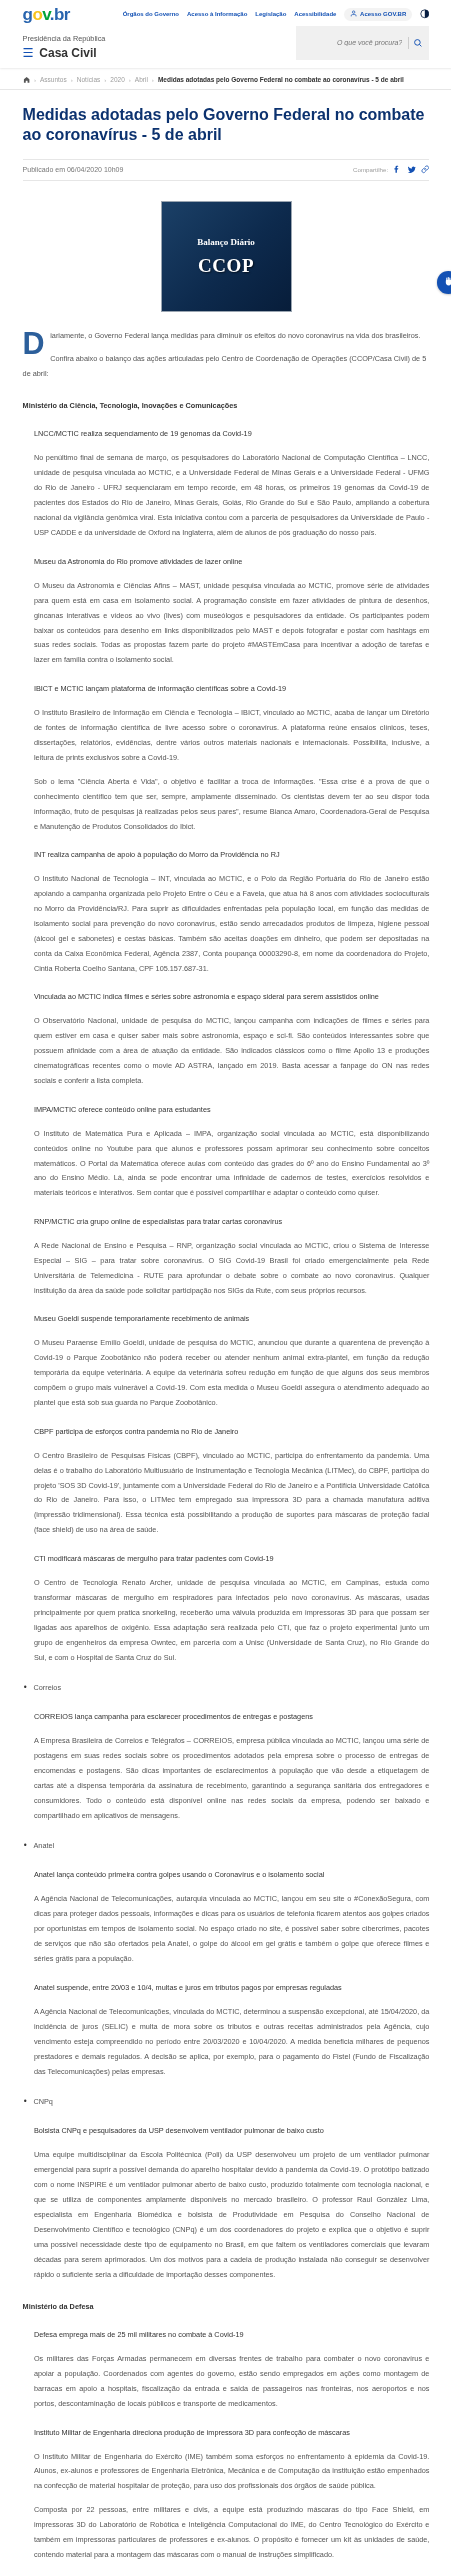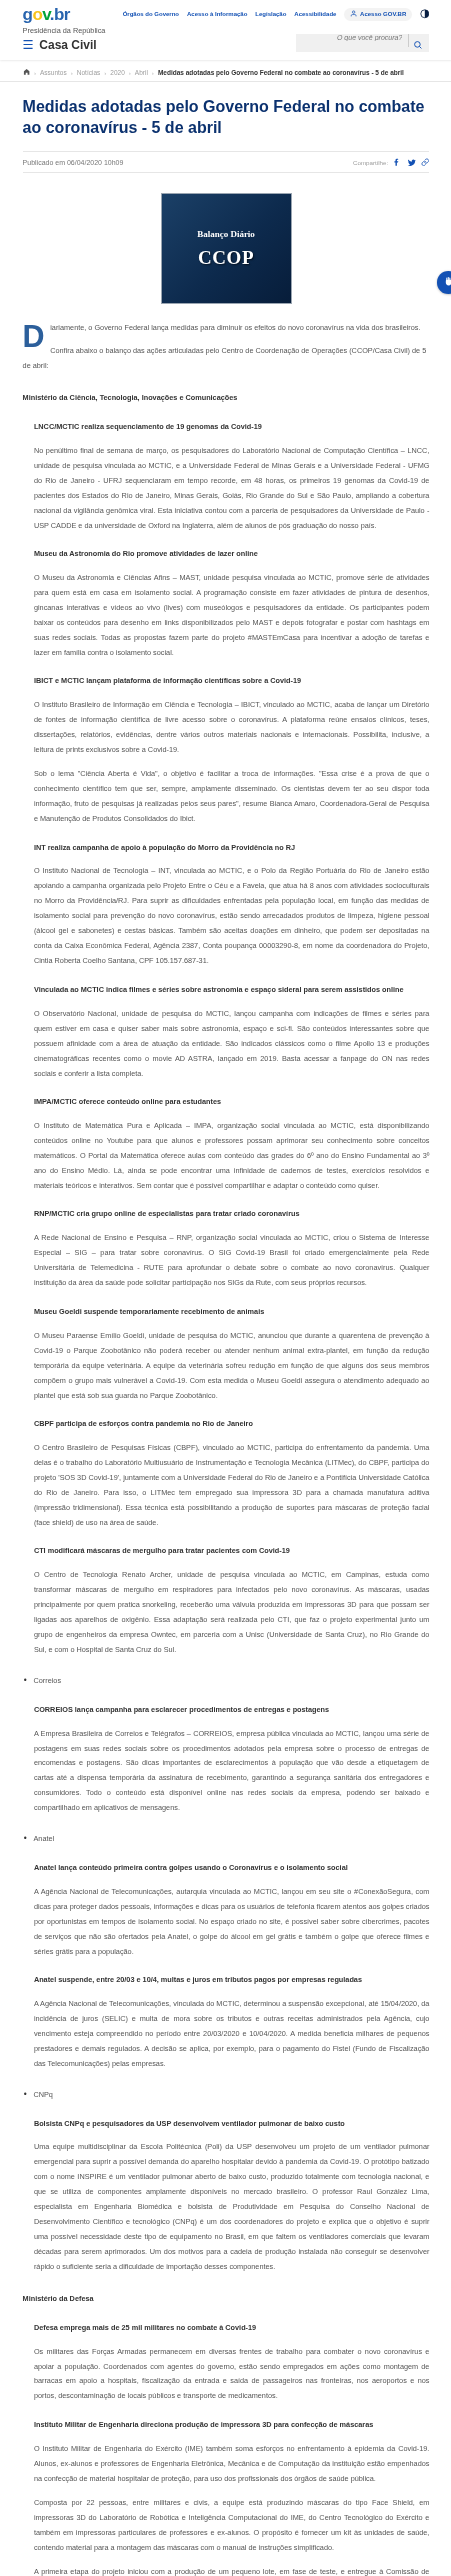--- a/index.html
+++ b/index.html
@@ -24,21 +24,21 @@
   .hdr-links { display: flex; align-items: center; gap: 8px; }
   .hdr-link { font-size: 6px; color: #1351b4; font-weight: bold; }
   .access-pill { display: flex; align-items: center; gap: 2.8px; background: #f3f3f3; border-radius: 8px; padding: 2.3px 5.6px; border: none; cursor: pointer; }
   .access-pill span { font-size: 6px; color: #1351b4; font-weight: bold; }
   .contrast-btn { background: none; border: none; cursor: pointer; display: flex; }
   .hdr-bottom { display: flex; justify-content: space-between; align-items: flex-end; margin-top: 3.4px; gap: 24px; }
   .org-name { font-size: 7.3px; color: #555; }
   .site-row { display: flex; align-items: center; gap: 5.6px; margin-top: 3.4px; }
   .hamburger { color: #1351b4; font-size: 12.4px; line-height: 1; background: none; border: none; cursor: pointer; }
   .site-name { font-size: 12px; font-weight: bold; color: #333; }
-  .search-box { width: 133px; height: 18px; background: #f0f0f0; border-radius: 0; display: flex; align-items: flex-start; padding: 0 2.3px 0 6.8px; }
+  .search-box { width: 133px; height: 34px; background: #f0f0f0; border-radius: 0; display: flex; align-items: center; padding: 0 2.3px 0 6.8px; }
   .search-box input { flex: 1; border: none; background: transparent; outline: none; font-style: italic; font-size: 7px; color: #777; font-family: "Liberation Sans", sans-serif; text-align: right; padding-right: 5.6px; }
   .search-divider { width: 0.6px; height: 12.4px; background: #ccc; }
   .search-btn { background: none; border: none; cursor: pointer; padding: 3.4px 4.5px; display: flex; }
 
   
   .breadcrumb { display: flex; align-items: center; flex-wrap: wrap; gap: 4px; padding: 8px 22.6px 5.6px 22.6px; border-bottom: 0.6px solid #e6e6e6; margin: 0 0 0 0; }
   .crumb-link { font-size: 6.5px; color: #9e9e9e; }
   .crumb-sep { color: #b5b5b5; font-size: 6.2px; }
   .crumb-current { font-size: 6.5px; color: #333; font-weight: bold; }
 
@@ -55,21 +55,21 @@
   .banner-wrap { display: flex; justify-content: center; margin: 20.3px 0 17px 0; }
   .ccop-banner { width: 131px; height: 111px; background: linear-gradient(135deg, #1b4067 0%, #0d2a4d 55%, #071d3a 100%); border: 0.6px solid #9aa5b1; display: flex; flex-direction: column; align-items: center; justify-content: center; gap: 8px; font-family: Liberation Serif, serif; }
   .ccop-line1 { color: #fff; font-size: 9px; font-weight: bold; }
   .ccop-line2 { color: #fff; font-size: 19px; font-weight: bold; letter-spacing: 0.6px; text-shadow: 1.1px 1.1px 1.7px rgba(0,0,0,.6); }
 
   
   .article { font-size: 7.3px; line-height: 2.05; color: #555; padding-bottom: 4.5px; }
   .intro-p { margin: 5.6px 0 8px 0; }
   .dropcap { float: left; font-size: 30.5px; line-height: .82; font-weight: bold; color: #2c5f9b; padding: 2.3px 5.6px 0 0; }
   .blk.ministry { font-weight: bold; color: #333; margin: 17px 0 3.4px 0; }
-  .blk.heading { font-weight: bold; color: #333; margin: 13.6px 0 3.4px 0; padding-left: 11.3px; }
+  .blk.heading { font-weight: normal; color: #333; margin: 13.6px 0 3.4px 0; padding-left: 11.3px; }
   .blk.para { margin: 9px 0; padding-left: 11.3px; text-align: justify; }
   .blk.bullet { margin: 13.6px 0 1.1px 1.1px; display: flex; align-items: baseline; gap: 6.8px; color: #555; }
   .blk.bullet .dot { font-size: 8.5px; color: #333; }
 
   
   .vlibras { position: absolute; top: 271px; right: -8px; width: 22.6px; height: 22.6px; border-radius: 50%; background: #1351b4; border: none; cursor: pointer; display: flex; align-items: center; justify-content: center; box-shadow: 0 0.6px 2.3px rgba(0,0,0,.3); }
 </style>
 </head>
 <body>
 
@@ -174,21 +174,21 @@
         <p class="blk para">O Museu da Astronomia e Ciências Afins – MAST, unidade pesquisa vinculada ao MCTIC, promove série de atividades para quem está em casa em isolamento social. A programação consiste em fazer atividades de pintura de  desenhos, gincanas interativas e vídeos ao vivo (lives) com museólogos e pesquisadores da entidade. Os participantes podem baixar os conteúdos para desenho em links disponibilizados pelo MAST e depois fotografar e postar com hashtags em suas redes sociais. Todas as propostas fazem parte do projeto #MASTEmCasa para incentivar a adoção de tarefas e lazer em família contra o isolamento social.</p>
         <p class="blk heading">IBICT e MCTIC lançam plataforma de informação científicas sobre a Covid-19</p>
         <p class="blk para">O Instituto Brasileiro de Informação em Ciência e Tecnologia – IBICT, vinculado ao MCTIC,  acaba de lançar um Diretório de fontes de informação científica de livre acesso sobre o coronavírus. A plataforma reúne ensaios clínicos, teses, dissertações, relatórios, evidências, dentre vários outros materiais nacionais e internacionais. Possibilita, inclusive, a leitura de prints exclusivos sobre a Covid-19.</p>
         <p class="blk para">Sob o lema "Ciência Aberta é Vida", o objetivo é facilitar a troca de informações. "Essa crise é a prova de que o conhecimento científico tem que ser, sempre, amplamente disseminado. Os cientistas devem ter ao seu dispor toda informação, fruto de pesquisas já realizadas pelos seus pares", resume Bianca Amaro, Coordenadora-Geral de Pesquisa e Manutenção de Produtos Consolidados do Ibict.</p>
         <p class="blk heading">INT realiza campanha de apoio à população do Morro da Providência no RJ</p>
         <p class="blk para">O Instituto Nacional de Tecnologia – INT, vinculada ao MCTIC,  e o Polo da Região Portuária do Rio de Janeiro estão apoiando a campanha organizada pelo Projeto Entre o Céu e a Favela, que atua há 8 anos com atividades socioculturais no Morro da Providência/RJ. Para suprir as dificuldades enfrentadas pela população local, em função das medidas de isolamento social para prevenção do novo coronavírus, estão sendo arrecadados produtos de limpeza, higiene pessoal (álcool gel e sabonetes) e cestas básicas. Também são aceitas doações em dinheiro, que podem ser depositadas na conta da Caixa Econômica Federal, Agência 2387, Conta poupança 00003290-8, em nome da coordenadora do Projeto, Cintia Roberta Coelho Santana, CPF 105.157.687-31.</p>
         <p class="blk heading">Vinculada ao MCTIC indica filmes e séries sobre astronomia e espaço sideral para serem assistidos online</p>
         <p class="blk para">O Observatório Nacional, unidade de pesquisa do MCTIC, lançou campanha com indicações de filmes e séries para quem estiver em casa e quiser saber mais sobre astronomia, espaço e sci-fi. São conteúdos interessantes sobre que possuem afinidade com a área de atuação da entidade. São indicados clássicos como o filme Apollo 13 e produções cinematográficas recentes como o movie AD ASTRA, lançado em 2019.  Basta acessar a fanpage do ON nas redes sociais e conferir a lista completa.</p>
         <p class="blk heading">IMPA/MCTIC oferece conteúdo online para estudantes</p>
         <p class="blk para">O Instituto de Matemática Pura e Aplicada – IMPA, organização social vinculada ao MCTIC, está disponibilizando conteúdos online no Youtube para que alunos e professores possam aprimorar seu conhecimento sobre conceitos matemáticos. O Portal da Matemática oferece aulas com conteúdo das grades do 6º ano do Ensino Fundamental ao 3º ano do Ensino Médio. Lá, ainda se pode encontrar uma infinidade de cadernos de testes, exercícios resolvidos e materiais teóricos e interativos. Sem contar que é possível compartilhar e adaptar o conteúdo como quiser.</p>
-        <p class="blk heading">RNP/MCTIC cria grupo online de especialistas para tratar criado coronavírus</p>
+        <p class="blk heading">RNP/MCTIC cria grupo online de especialistas para tratar cartas coronavírus</p>
         <p class="blk para">A Rede Nacional de Ensino e Pesquisa – RNP, organização social vinculada ao MCTIC, criou o Sistema de Interesse Especial – SIG – para tratar sobre coronavírus. O SIG Covid-19 Brasil foi criado emergencialmente pela Rede Universitária de Telemedicina - RUTE para aprofundar o debate sobre o combate ao novo coronavírus. Qualquer instituição da área da saúde pode solicitar participação nos SIGs da Rute, com seus próprios recursos.</p>
         <p class="blk heading">Museu Goeldi suspende temporariamente recebimento de animais</p>
         <p class="blk para">O Museu Paraense Emílio Goeldi, unidade de pesquisa do MCTIC, anunciou que durante a quarentena de prevenção à Covid-19 o Parque Zoobotânico não poderá receber ou atender nenhum animal extra-plantel, em função da redução temporária da equipe veterinária. A equipe da veterinária sofreu redução em função de que alguns dos seus membros compõem o grupo mais vulnerável a Covid-19. Com esta medida o Museu Goeldi assegura o atendimento adequado ao plantel que está sob sua guarda no Parque Zoobotânico.</p>
         <p class="blk heading">CBPF participa de esforços contra pandemia no Rio de Janeiro</p>
         <p class="blk para">O Centro Brasileiro de Pesquisas Físicas (CBPF), vinculado ao MCTIC, participa do enfrentamento da pandemia. Uma delas é o trabalho do Laboratório Multiusuário de Instrumentação e Tecnologia Mecânica (LITMec), do CBPF, participa do projeto 'SOS 3D Covid-19', juntamente com a Universidade Federal do Rio de Janeiro e a Pontifícia Universidade Católica do Rio de Janeiro. Para isso, o LITMec tem empregado sua impressora 3D para a chamada manufatura aditiva (impressão tridimensional). Essa técnica está possibilitando a produção de suportes para máscaras de proteção facial (face shield) de uso na área de saúde.</p>
         <p class="blk heading">CTI modificará máscaras de mergulho para tratar pacientes com Covid-19</p>
         <p class="blk para">O Centro de Tecnologia Renato Archer, unidade de pesquisa vinculada ao MCTIC, em Campinas, estuda como transformar máscaras de mergulho em respiradores para infectados pelo novo coronavírus. As máscaras, usadas principalmente por quem pratica snorkeling, receberão uma válvula produzida em impressoras 3D para que possam ser ligadas aos aparelhos de oxigênio. Essa adaptação será realizada pelo CTI, que faz o projeto experimental junto um grupo de engenheiros da empresa Owntec, em parceria com a Unisc (Universidade de Santa Cruz), no Rio Grande do Sul, e com o Hospital de Santa Cruz do Sul.</p>
         <div class="blk bullet">
           <span class="dot">•</span>
           <span>Correios</span>

